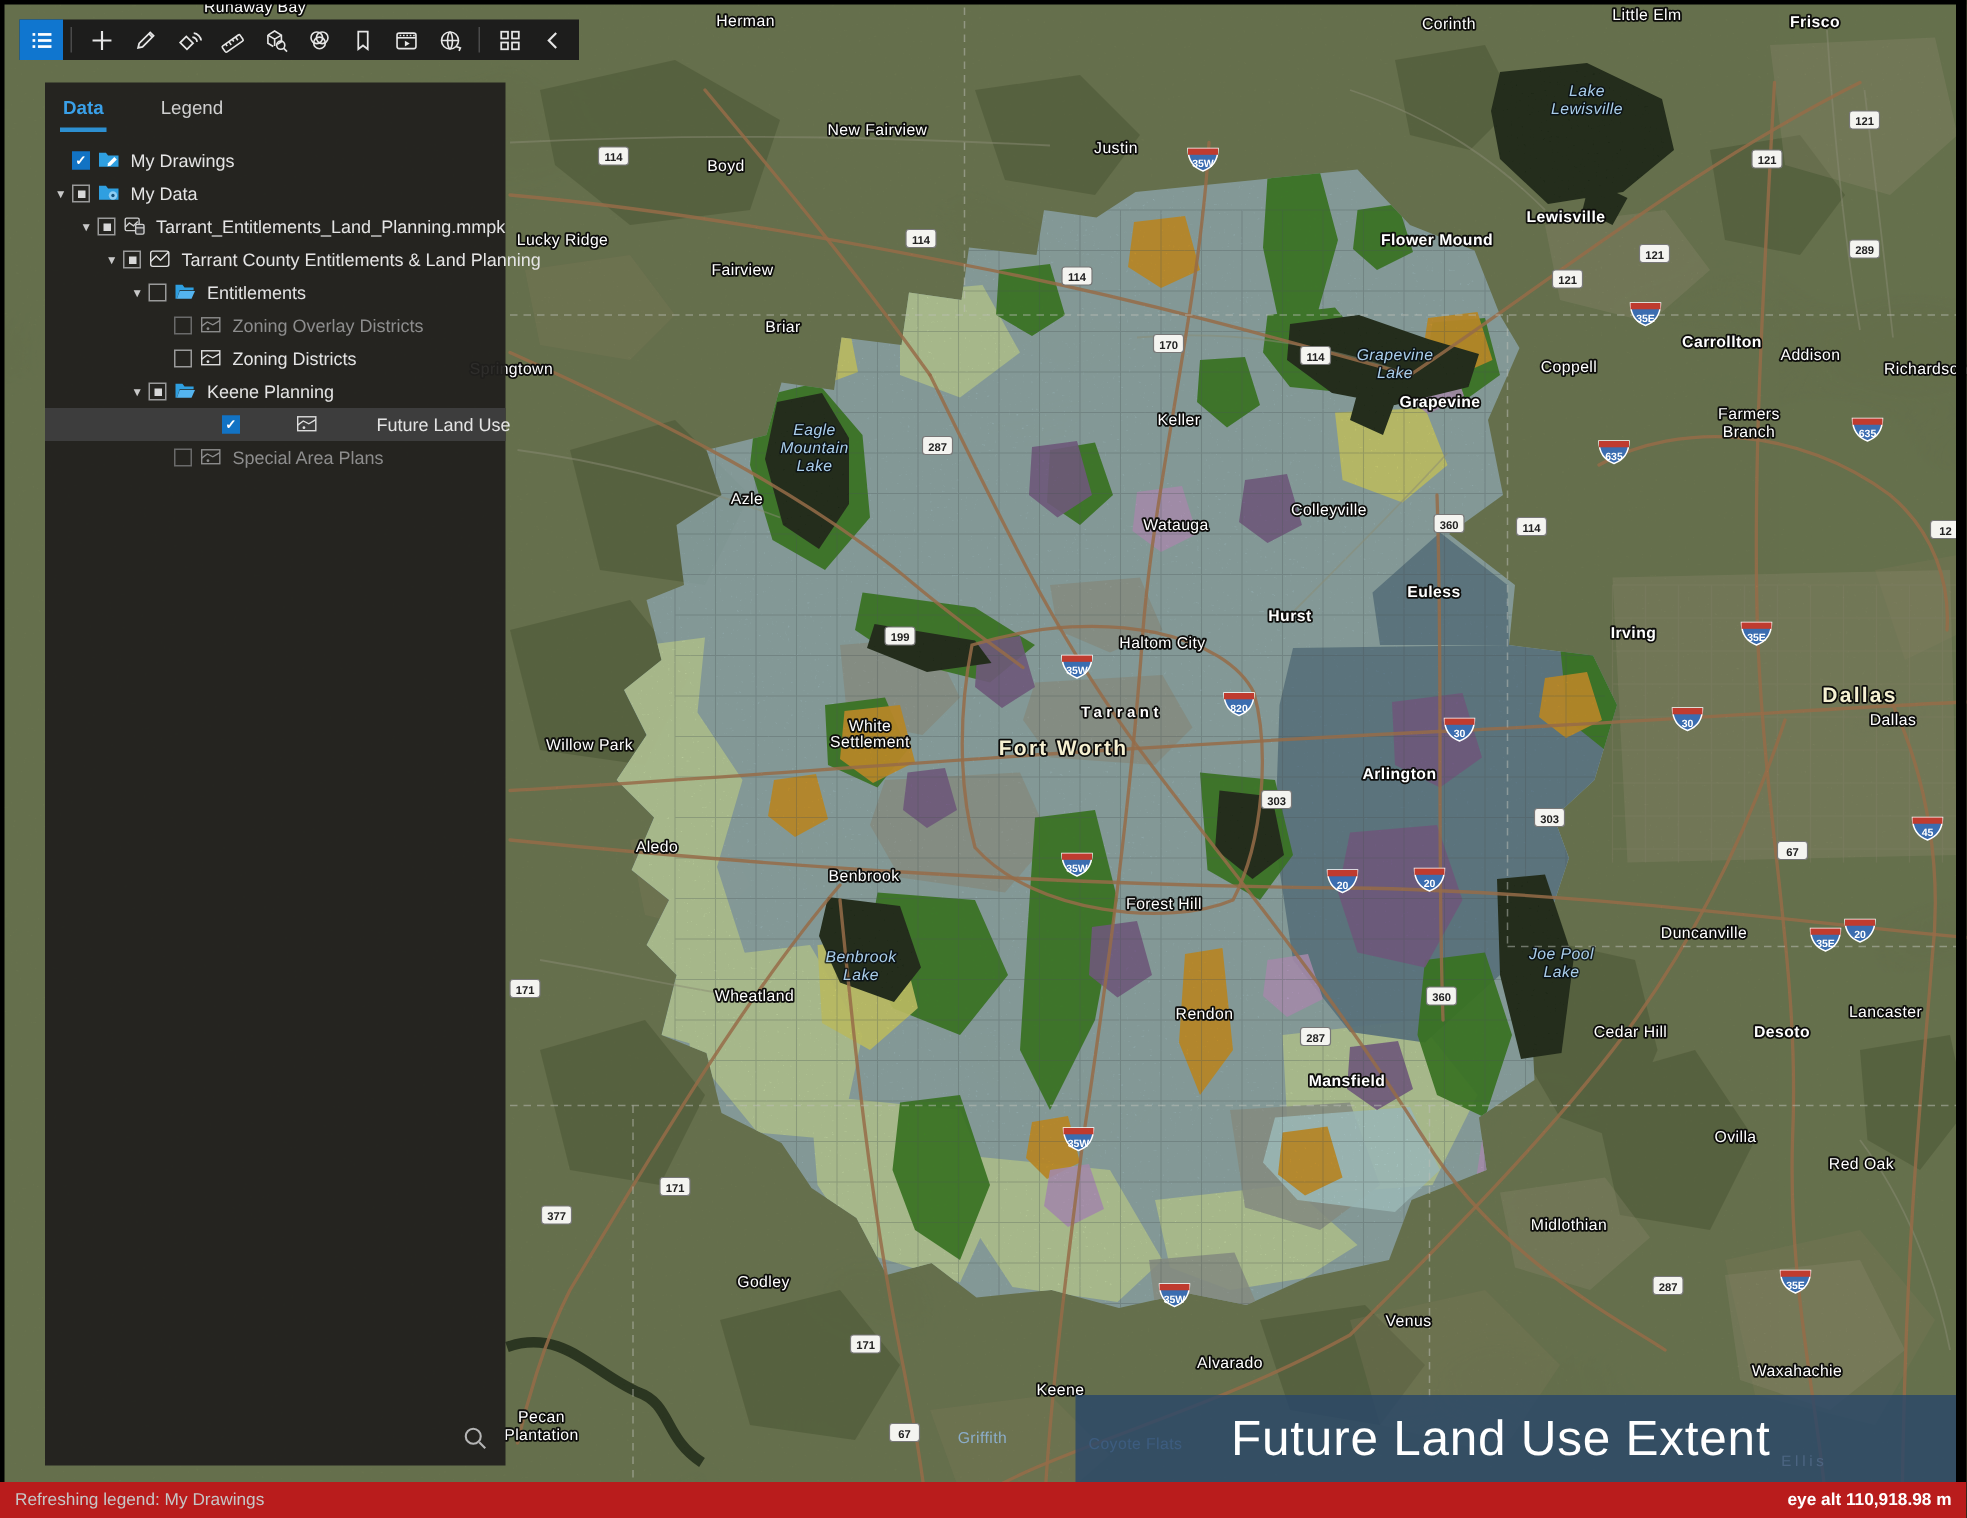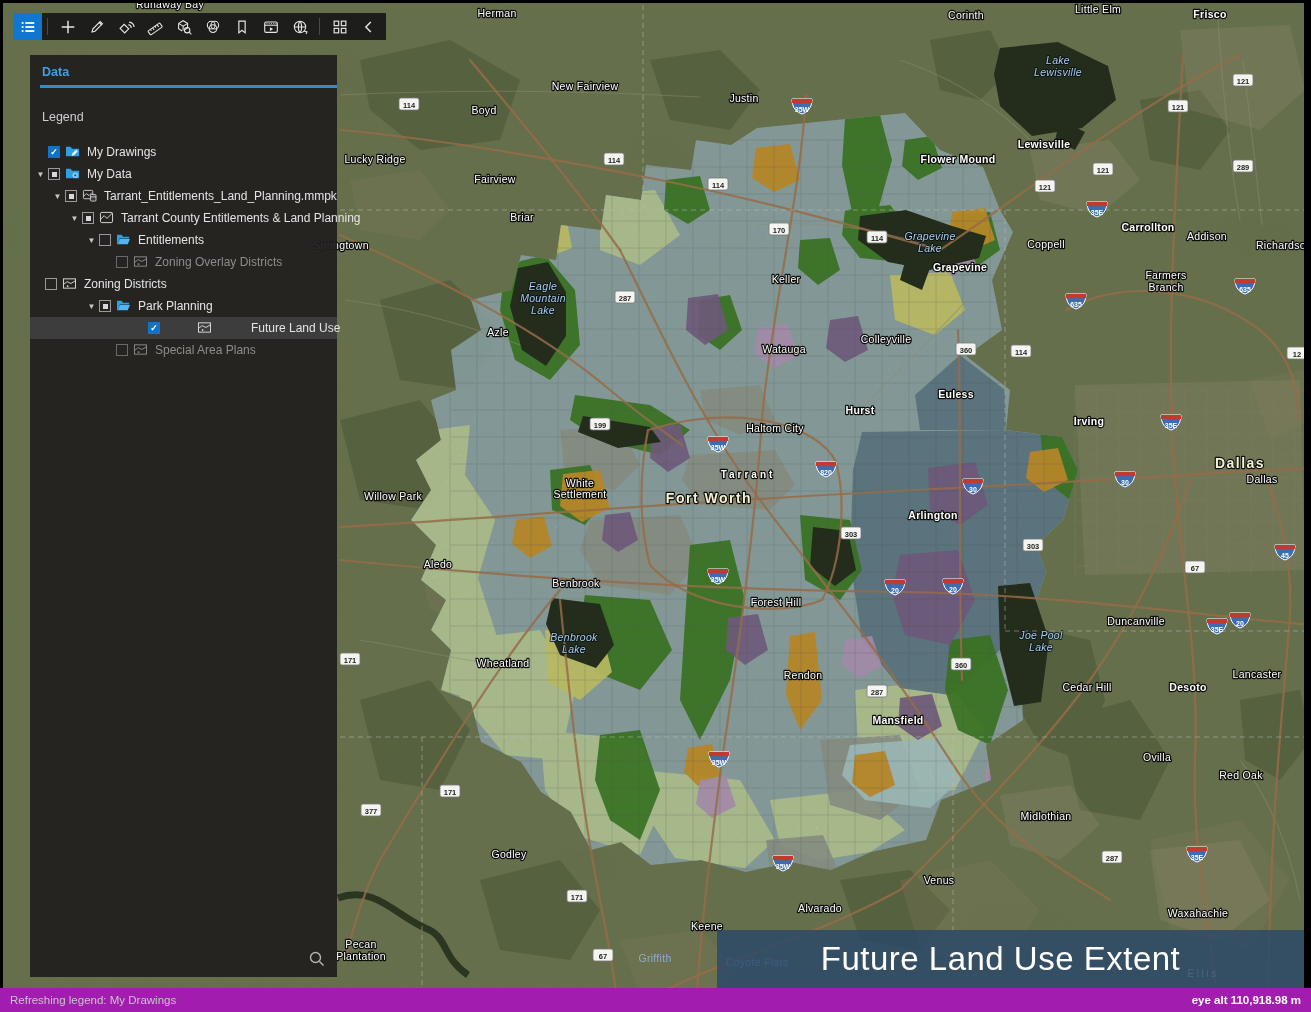--- a/index.html
+++ b/index.html
@@ -19,21 +19,21 @@
   .rd2{fill:none;stroke:#a3a18c;stroke-width:1.2;opacity:.5;}
   .dash{fill:none;stroke:#eeeeee;opacity:.5;stroke-width:1;stroke-dasharray:5 4;}
 
   #toolbar{position:absolute;left:13px;top:13px;height:27px;background:rgba(26,26,26,.96);display:flex;align-items:center;z-index:30;padding-right:3px;}
   .tb-btn{width:29px;height:27px;display:flex;align-items:center;justify-content:center;cursor:pointer;}
   .tb-btn.active{background:#1076cf;}
   .tb-btn svg{width:18px;height:18px;display:block;}
   .tb-sep{width:1px;height:17px;background:#4a4a4a;margin:0 5px;}
 
   #sidebar{position:absolute;left:30px;top:55px;width:307px;height:922px;background:rgba(33,32,30,.94);z-index:20;}
-  .tabs{display:flex;padding:10px 0 0 10px;gap:22px;flex-direction:column;}
+  .tabs{display:flex;padding:10px 0 0 10px;gap:34px;}
   .tab{font-size:12.5px;color:#cfcfcf;cursor:pointer;padding:0 2px 6px 2px;border-bottom:3px solid transparent;}
   .tab.active{color:#3aa0e8;font-weight:700;border-bottom-color:#2d8fd0;}
   #tree{margin-top:8px;}
   .trow{display:flex;align-items:center;height:22px;font-size:12px;color:#e4e4e4;cursor:pointer;white-space:nowrap;}
   .trow.sel{background:#3d3d3d;}
   .trow.dim{color:#8d8d8d;}
   .arr{width:15px;font-size:8px;color:#c8c8c8;text-align:center;flex:none;}
   .cb{width:12px;height:12px;border:1px solid #9a9a9a;flex:none;margin-right:5px;display:flex;align-items:center;justify-content:center;box-sizing:border-box;background:transparent;}
   .trow.dim .cb{border-color:#6a6a6a;}
   .cb.checked{background:#1273c4;border-color:#1273c4;}
@@ -41,21 +41,21 @@
   .cb.partial:after{content:"";width:5px;height:5px;background:#d8d8d8;display:block;}
   .tico{width:17px;height:14px;flex:none;margin-right:5px;color:#dedede;}
   .trow.dim .tico{color:#8d8d8d;}
   .tico svg{width:15px;height:13px;display:block;}
   .psearch{position:absolute;right:10px;bottom:8px;width:20px;height:20px;cursor:pointer;}
   .psearch svg{width:20px;height:20px;}
 
   #titlebox{position:absolute;left:717px;top:930px;right:7px;height:58px;background:rgba(38,69,106,.78);z-index:15;display:flex;align-items:center;justify-content:center;padding-right:20px;box-sizing:border-box;}
   #titlebox span{font-size:33px;color:#fff;letter-spacing:.5px;}
 
-  #statusbar{position:absolute;left:0;right:0;bottom:0;height:24px;background:#a21caf;z-index:40;display:flex;align-items:center;justify-content:space-between;padding:0 10px;box-sizing:border-box;}
+  #statusbar{position:absolute;left:0;right:0;bottom:0;height:24px;background:#b91c1c;z-index:40;display:flex;align-items:center;justify-content:space-between;padding:0 10px;box-sizing:border-box;}
   #statusbar .sl{font-size:11.5px;color:#c6c6c6;}
   #statusbar .sr{font-size:11.5px;color:#fff;font-weight:700;}
 </style>
 </head>
 <body>
 
 <div id="app">
 
   <svg id="map" width="1311" height="1012" viewBox="0 0 1311 1012">
     <defs>
@@ -693,42 +693,42 @@
           <span class="cb empty"></span>
           <span class="tico">
             <svg viewBox="0 0 16 14">
               <rect x="1.5" y="2" width="13" height="10" fill="none" stroke="currentColor"></rect>
               <path d="M1.5 8l4-3 4 2 5-3" fill="none" stroke="currentColor"></path>
               <circle cx="6" cy="9.8" r="1" fill="currentColor"></circle>
             </svg>
           </span>
           <span>Zoning Overlay Districts</span>
         </div>
-        <div class="trow" style="">
+        <div class="trow" style="padding-left: 71px;">
           <span class="arr"></span>
           <span class="cb empty"></span>
           <span class="tico">
             <svg viewBox="0 0 16 14">
               <rect x="1.5" y="2" width="13" height="10" fill="none" stroke="currentColor"></rect>
               <path d="M1.5 8l4-3 4 2 5-3" fill="none" stroke="currentColor"></path>
               <circle cx="6" cy="9.8" r="1" fill="currentColor"></circle>
             </svg>
           </span>
           <span>Zoning Districts</span>
         </div>
         <div class="trow" style="padding-left: 54px;">
           <span class="arr">▼</span>
           <span class="cb partial"></span>
           <span class="tico">
             <svg viewBox="0 0 16 14">
               <path d="M1 2h5l1.5 2H14v2H4l-2 6H1z" fill="#2f9fe0"></path>
               <path d="M4 6.5h11l-2.5 5.5H2z" fill="#54b4ef"></path>
             </svg>
           </span>
-          <span>Park Planning</span>
+          <span>Keene Planning</span>
         </div>
         <div class="trow sel" style="padding-left: 71px; gap: 32px;">
           <span class="arr"></span>
           <span class="cb checked"></span>
           <span class="tico">
             <svg viewBox="0 0 16 14">
               <rect x="1.5" y="2" width="13" height="10" fill="none" stroke="currentColor"></rect>
               <path d="M1.5 8l4-3 4 2 5-3" fill="none" stroke="currentColor"></path>
               <circle cx="6" cy="9.8" r="1" fill="currentColor"></circle>
             </svg>

